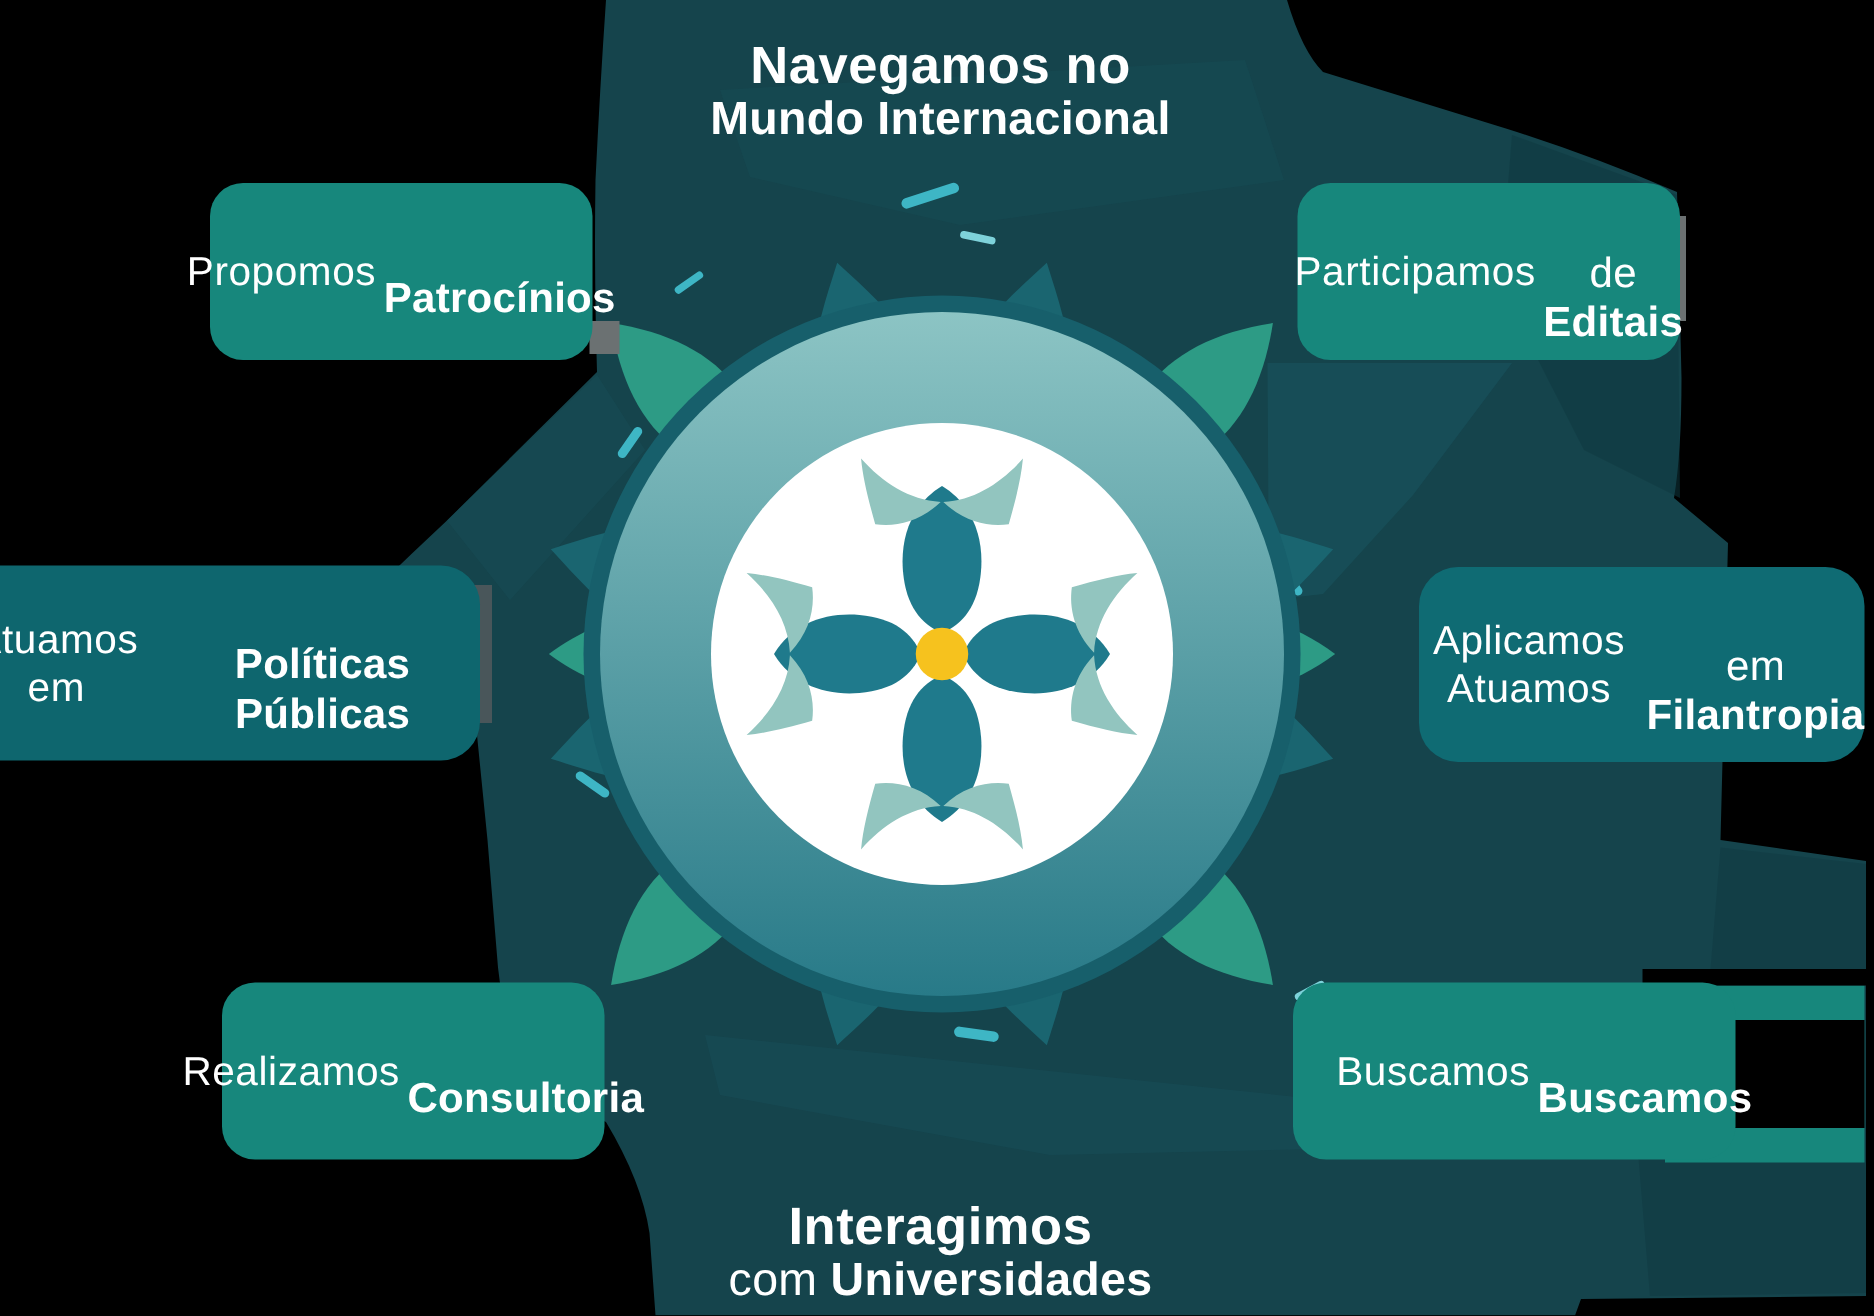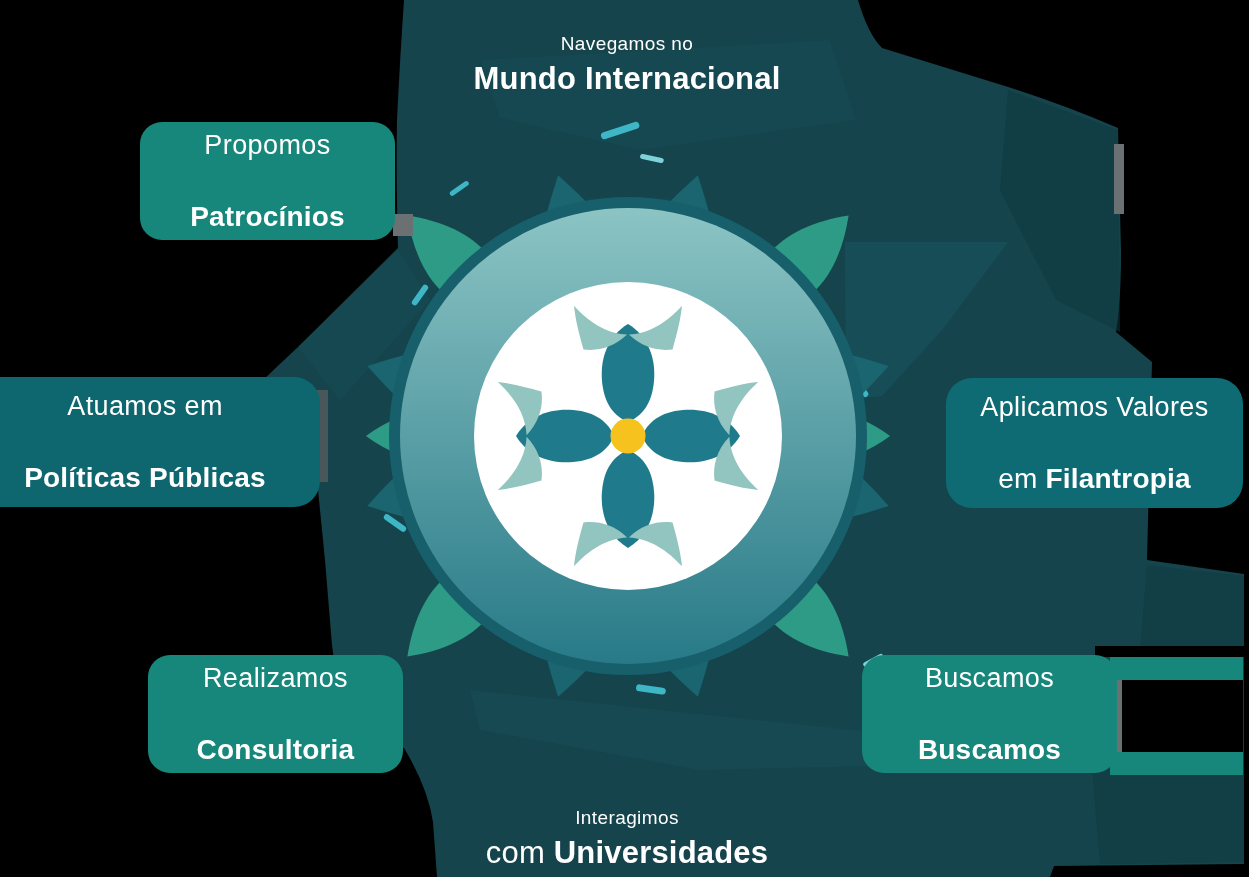--- a/index.html
+++ b/index.html
@@ -7,34 +7,34 @@
     position:relative;
     width:1249px;height:877px;
     background:#000;
     overflow:hidden;
     font-family:"Liberation Sans","DejaVu Sans",sans-serif;
   }
   .stage svg{position:absolute;left:0;top:0;z-index:1;}
   .label{
     position:absolute;z-index:2;color:#ffffff;text-align:center;
   }
-  .floating .l1{font-size:19px;font-weight:400;line-height:35px;letter-spacing:.4px;}
+  .floating .l1{font-size:35px;font-weight:700;line-height:35px;letter-spacing:.4px;}
   .floating .l2{font-size:31px;font-weight:700;line-height:35px;letter-spacing:.2px;}
   .floating .l2 .pre{font-weight:400;}
   .card{
-    display:flex;flex-direction:column;align-items:center;justify-content:center;gap:5px;
+    display:flex;flex-direction:row;align-items:center;justify-content:center;gap:5px;
   }
   .card .l1{font-size:27px;font-weight:400;line-height:32px;letter-spacing:.4px;}
   .card .l2{font-size:28px;font-weight:700;line-height:33px;letter-spacing:.2px;margin-top:34px;}
   .card .l2 .pre{font-weight:400;}
   .c-green{background:#17877C;border-radius:22px;}
   .c-tl{left:140px;top:122px;width:255px;height:118px;}
   .c-tr{left:865px;top:122px;width:255px;height:118px;}
   .c-bl{left:148px;top:655px;width:255px;height:118px;}
-  .c-br{left:862px;top:655px;width:255px;height:118px;}
+  .c-br{left:862px;top:655px;width:255px;height:118px;padding-left:40px;}
   .c-ml{left:-40px;top:377px;width:360px;height:130px;background:#0E666E;border-radius:26px;padding-left:10px;box-sizing:border-box;}
   .c-mr{left:946px;top:378px;width:297px;height:130px;background:#0F6B73;border-radius:26px;}
   .pos-top{left:325px;top:26px;width:604px;}
   .pos-bottom{left:325px;top:781px;width:604px;margin-top:19px;}
 </style>
 </head>
 <body>
 
 <div class="stage">
 
@@ -135,28 +135,32 @@
   <div class="label floating pos-top">
     <div class="l1">Navegamos no</div>
     <div class="l2"><span class="pre"></span><b>Mundo Internacional</b></div>
   </div>
 
   <div class="label card c-green c-tl">
     <div class="l1">Propomos</div>
     <div class="l2"><span class="pre"></span><b>Patrocínios</b></div>
   </div>
 
+  <div class="label card c-green c-tr">
+    <div class="l1">Participamos</div>
+    <div class="l2"><span class="pre">de </span><b>Editais</b></div>
+  </div>
 
   <div class="label card c-ml">
     <div class="l1">Atuamos em</div>
     <div class="l2"><span class="pre"></span><b>Políticas Públicas</b></div>
   </div>
 
   <div class="label card c-mr">
-    <div class="l1">Aplicamos Valores</div>
+    <div class="l1">Aplicamos Atuamos</div>
     <div class="l2"><span class="pre">em </span><b>Filantropia</b></div>
   </div>
 
   <div class="label card c-green c-bl">
     <div class="l1">Realizamos</div>
     <div class="l2"><span class="pre"></span><b>Consultoria</b></div>
   </div>
 
   <div class="label card c-green c-br">
     <div class="l1">Buscamos</div>

